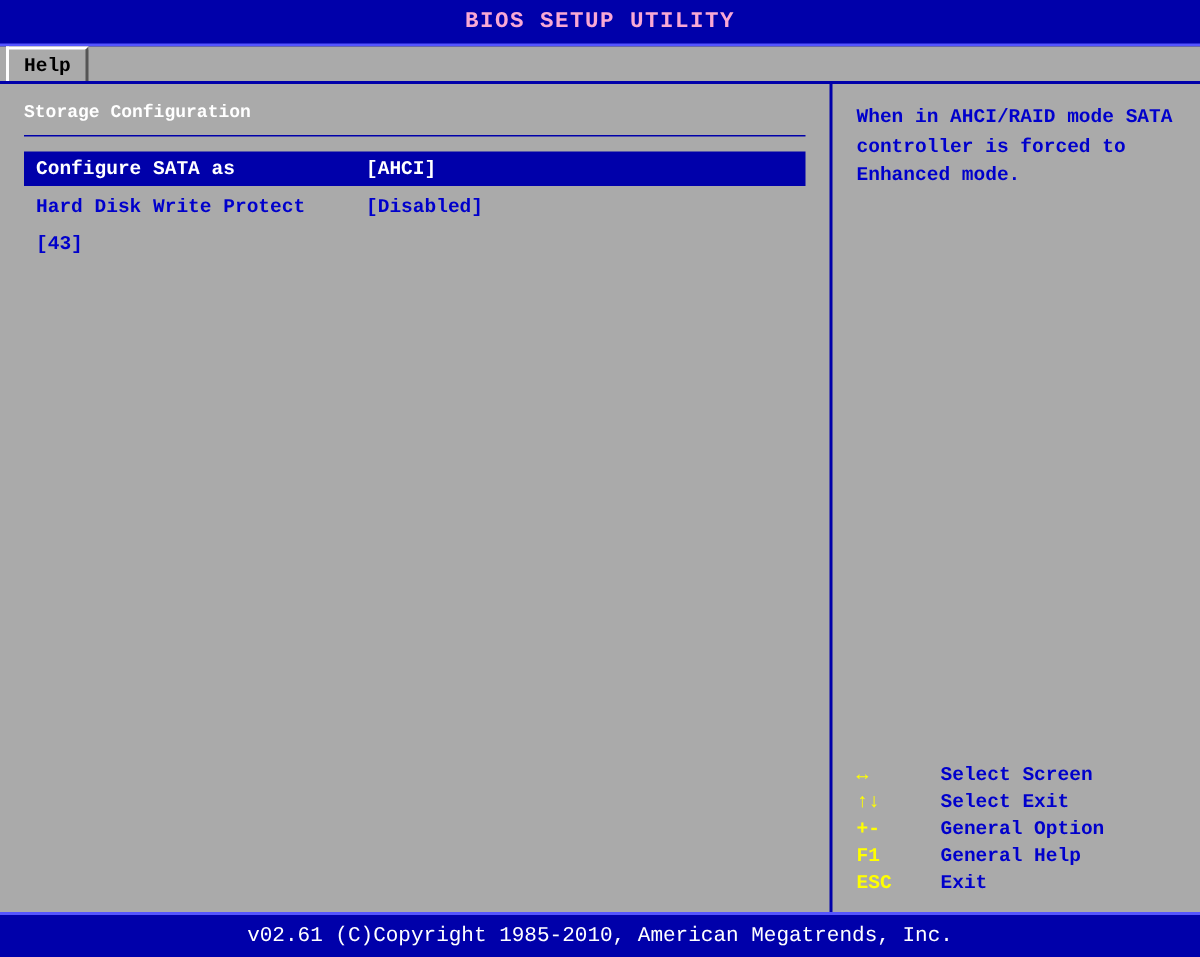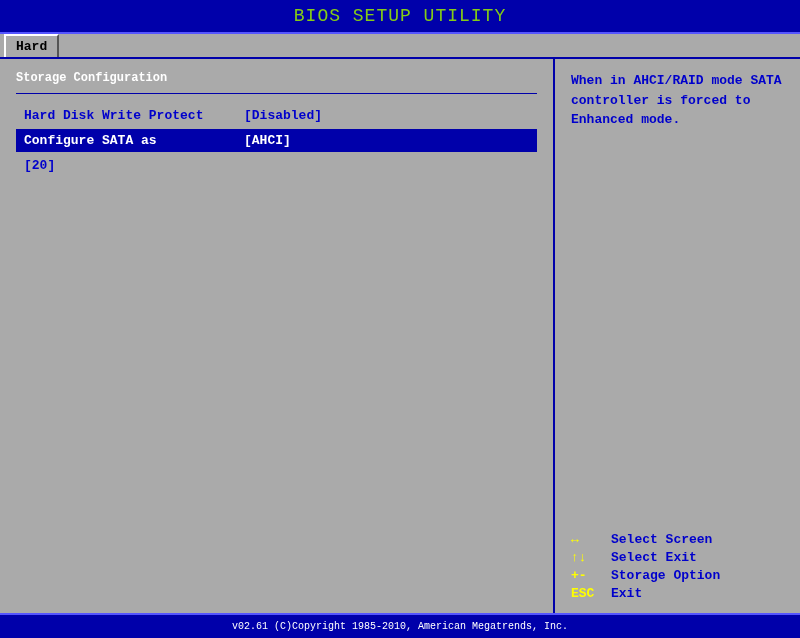--- a/index.html
+++ b/index.html
@@ -13,25 +13,25 @@
     .screen {
       width: 800px;
       height: 638px;
       background: #000;
       display: flex;
       flex-direction: column;
     }
     
     .title-bar {
       background: #0000aa;
-      color: #84cc16;
+      color: #f9a8d4;
       text-align: center;
       padding: 6px 0;
-      font-size: 18px;
-      font-weight: normal;
+      font-size: 15px;
+      font-weight: bold;
       letter-spacing: 1px;
       border-bottom: 2px solid #5555ff;
     }
     
     .tab-row {
       background: #aaaaaa;
       display: flex;
       padding: 0 4px;
       border-bottom: 2px solid #0000aa;
     }
@@ -126,76 +126,81 @@
       font-size: 13px;
       font-weight: bold;
     }
     .key-symbol {
       color: #ffff00;
       min-width: 40px;
       text-align: left;
     }
     .key-desc {
       color: #0000cc;
+      margin-left: 16px;
     }
     
     .footer {
       background: #0000aa;
       color: #fff;
       text-align: center;
       padding: 6px 0;
-      font-size: 10px;
+      font-size: 14px;
       border-top: 2px solid #5555ff;
     }
   </style>
 </head>
 <body>
 
 <div class="screen">
   <div class="title-bar">
     <span>BIOS SETUP UTILITY</span>
   </div>
   <div class="tab-row">
     <div class="tab active">
-      <span>Hard</span>
+      <span>Help</span>
     </div>
   </div>
   <div class="main-content">
     <div class="left-panel">
       <div class="section-title">Storage Configuration</div>
       <hr class="divider">
 
+      <div class="config-row selected">
+        <span class="config-label selected-text">Configure SATA as</span>
+        <span class="config-value selected-text">[AHCI]</span>
+      </div>
+
       <div class="config-row">
         <span class="config-label">Hard Disk Write Protect</span>
         <span class="config-value">[Disabled]</span>
       </div>
 
-      <div class="config-row selected">
-        <span class="config-label selected-text">Configure SATA as</span>
-        <span class="config-value selected-text">[AHCI]</span>
-      </div>
-
       <div class="config-row">
-        <span class="config-value">[20]</span>
+        <span class="config-value">[43]</span>
       </div>
     </div>
     <div class="right-panel">
       <div class="help-text">When in AHCI/RAID mode SATA controller is forced to Enhanced mode.</div>
       <div class="key-help">
         <div class="key-row">
           <span class="key-symbol">↔</span>
           <span class="key-desc">Select Screen</span>
         </div>
         <div class="key-row">
           <span class="key-symbol">↑↓</span>
           <span class="key-desc">Select Exit</span>
         </div>
         <div class="key-row">
           <span class="key-symbol">+-</span>
-          <span class="key-desc">Storage Option</span>
+          <span class="key-desc">General Option</span>
+        </div>
+        <div class="key-row">
+          <span class="key-symbol">F1</span>
+          <span class="key-desc">General Help</span>
         </div>
         <div class="key-row">
           <span class="key-symbol">ESC</span>
           <span class="key-desc">Exit</span>
         </div>
       </div>
     </div>
   </div>
   <div class="footer">
     <span>v02.61 (C)Copyright 1985-2010, American Megatrends, Inc.</span>

